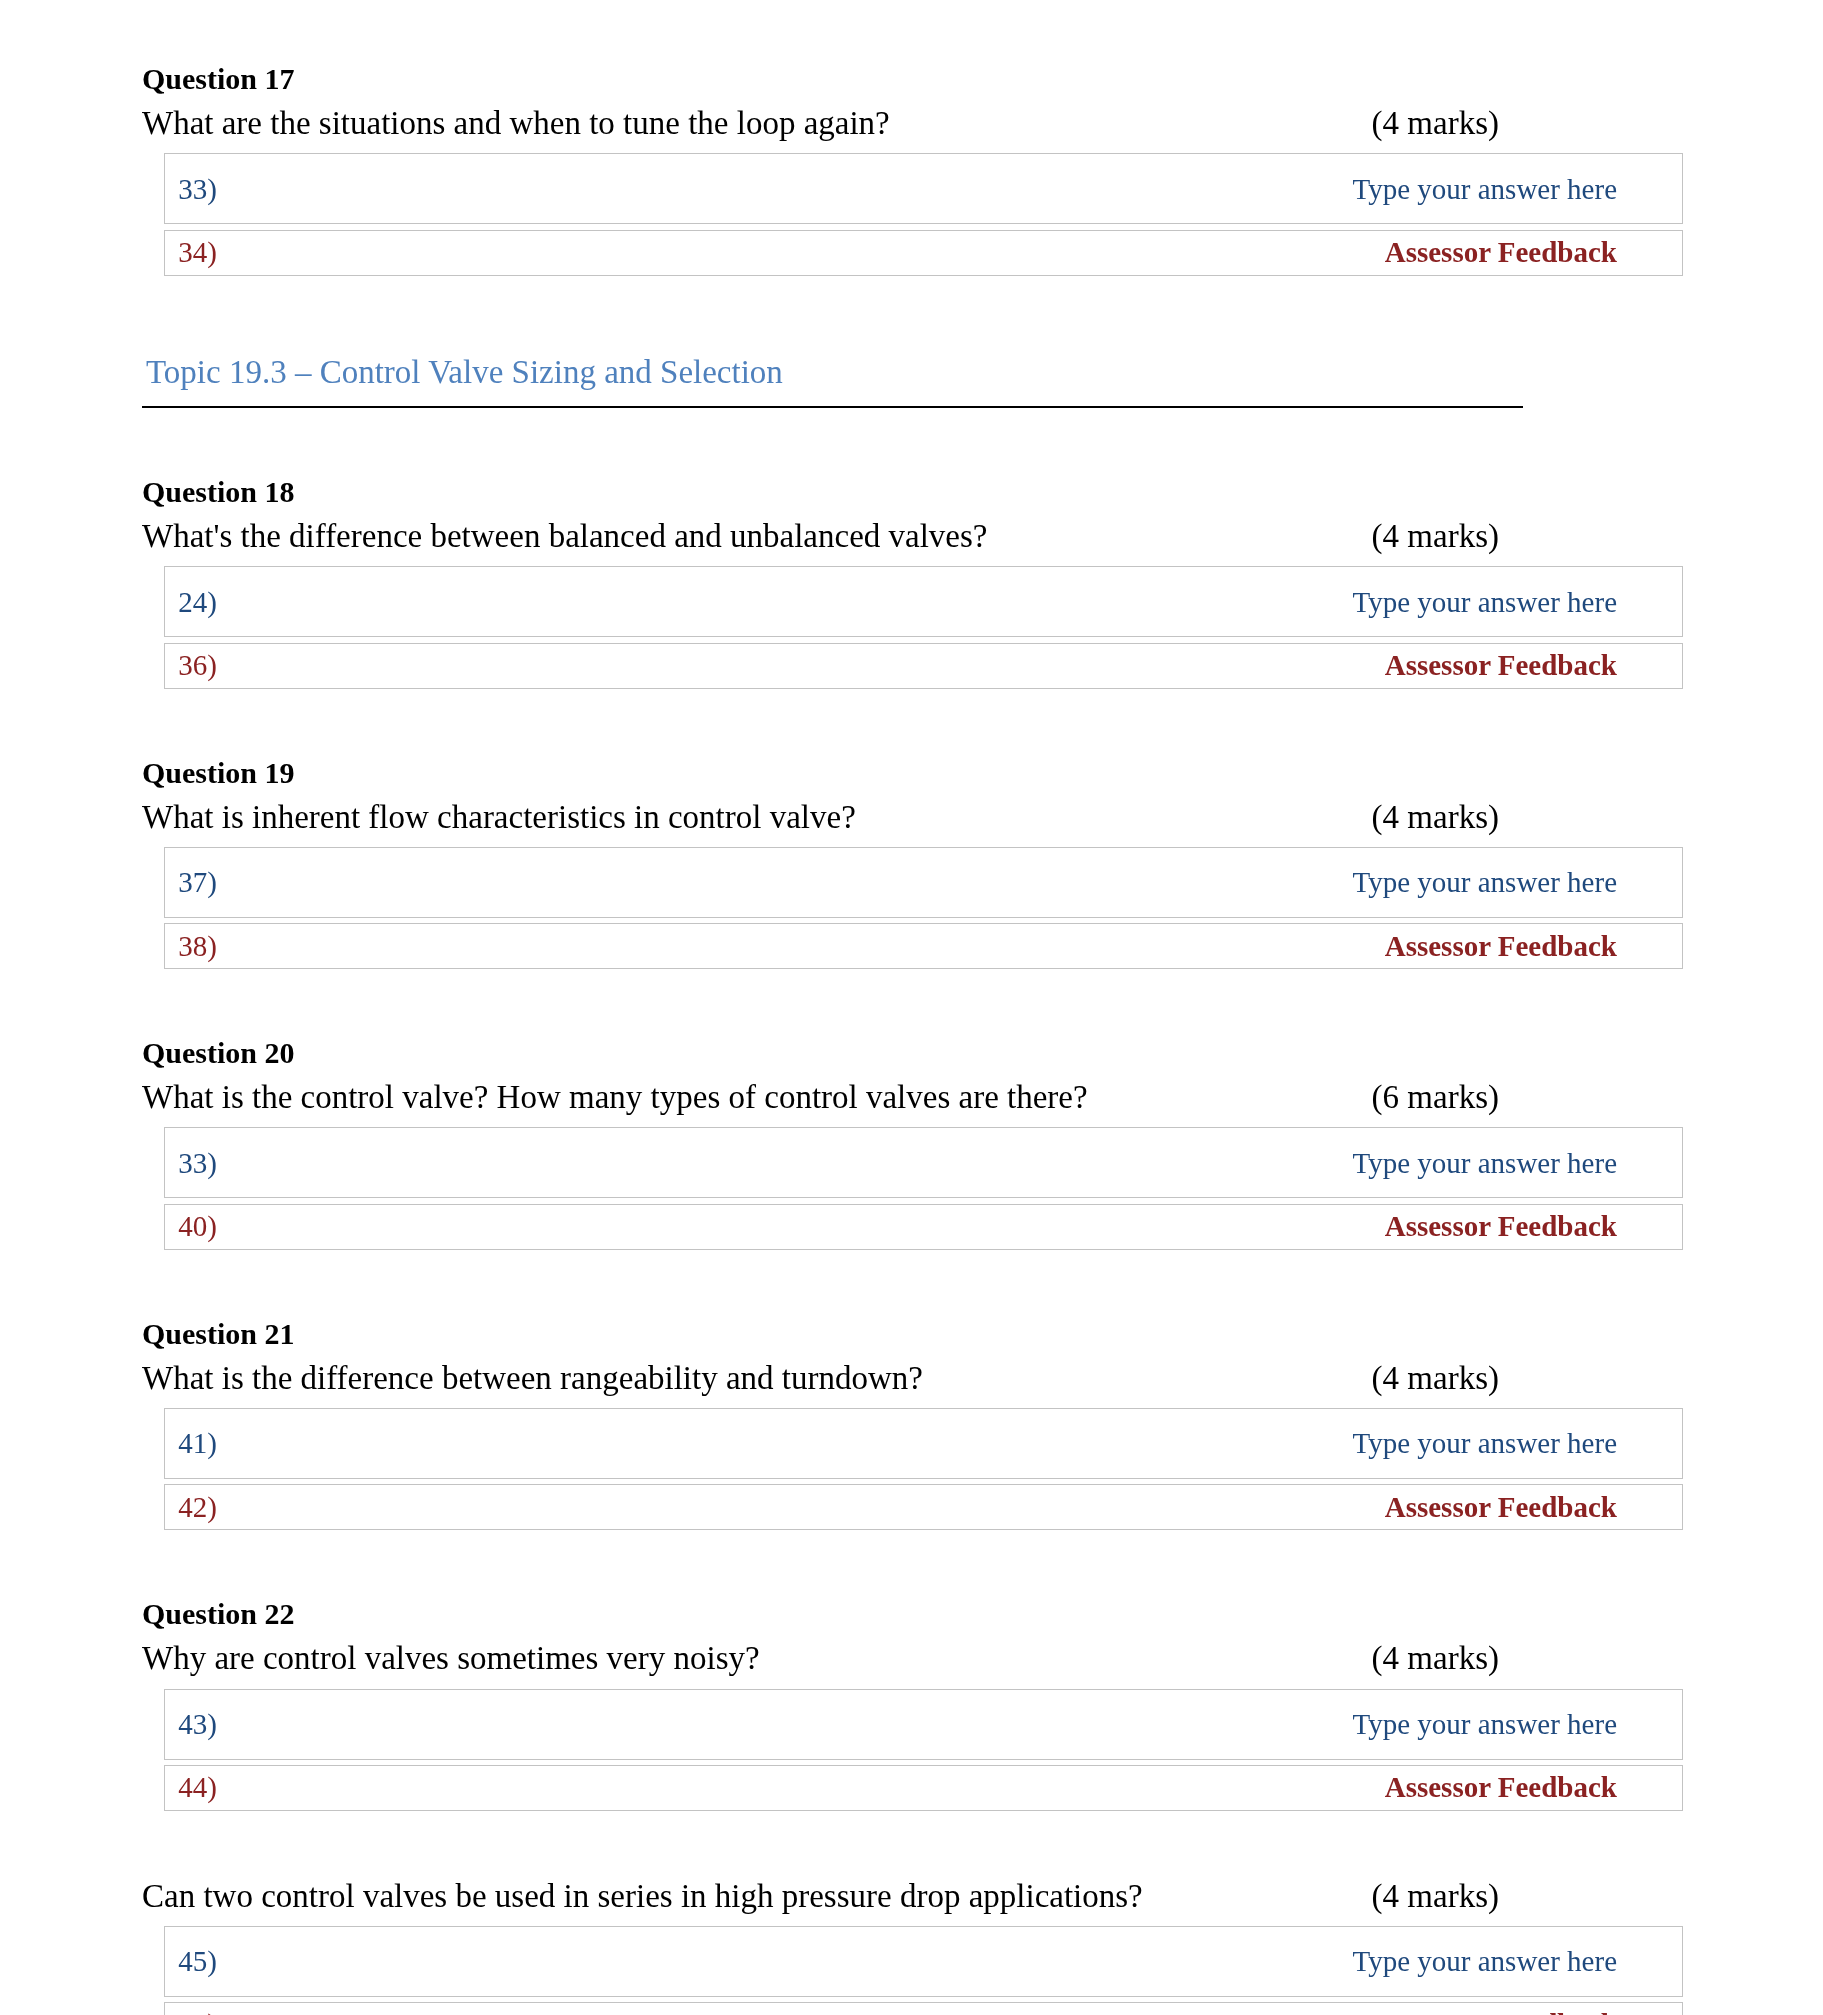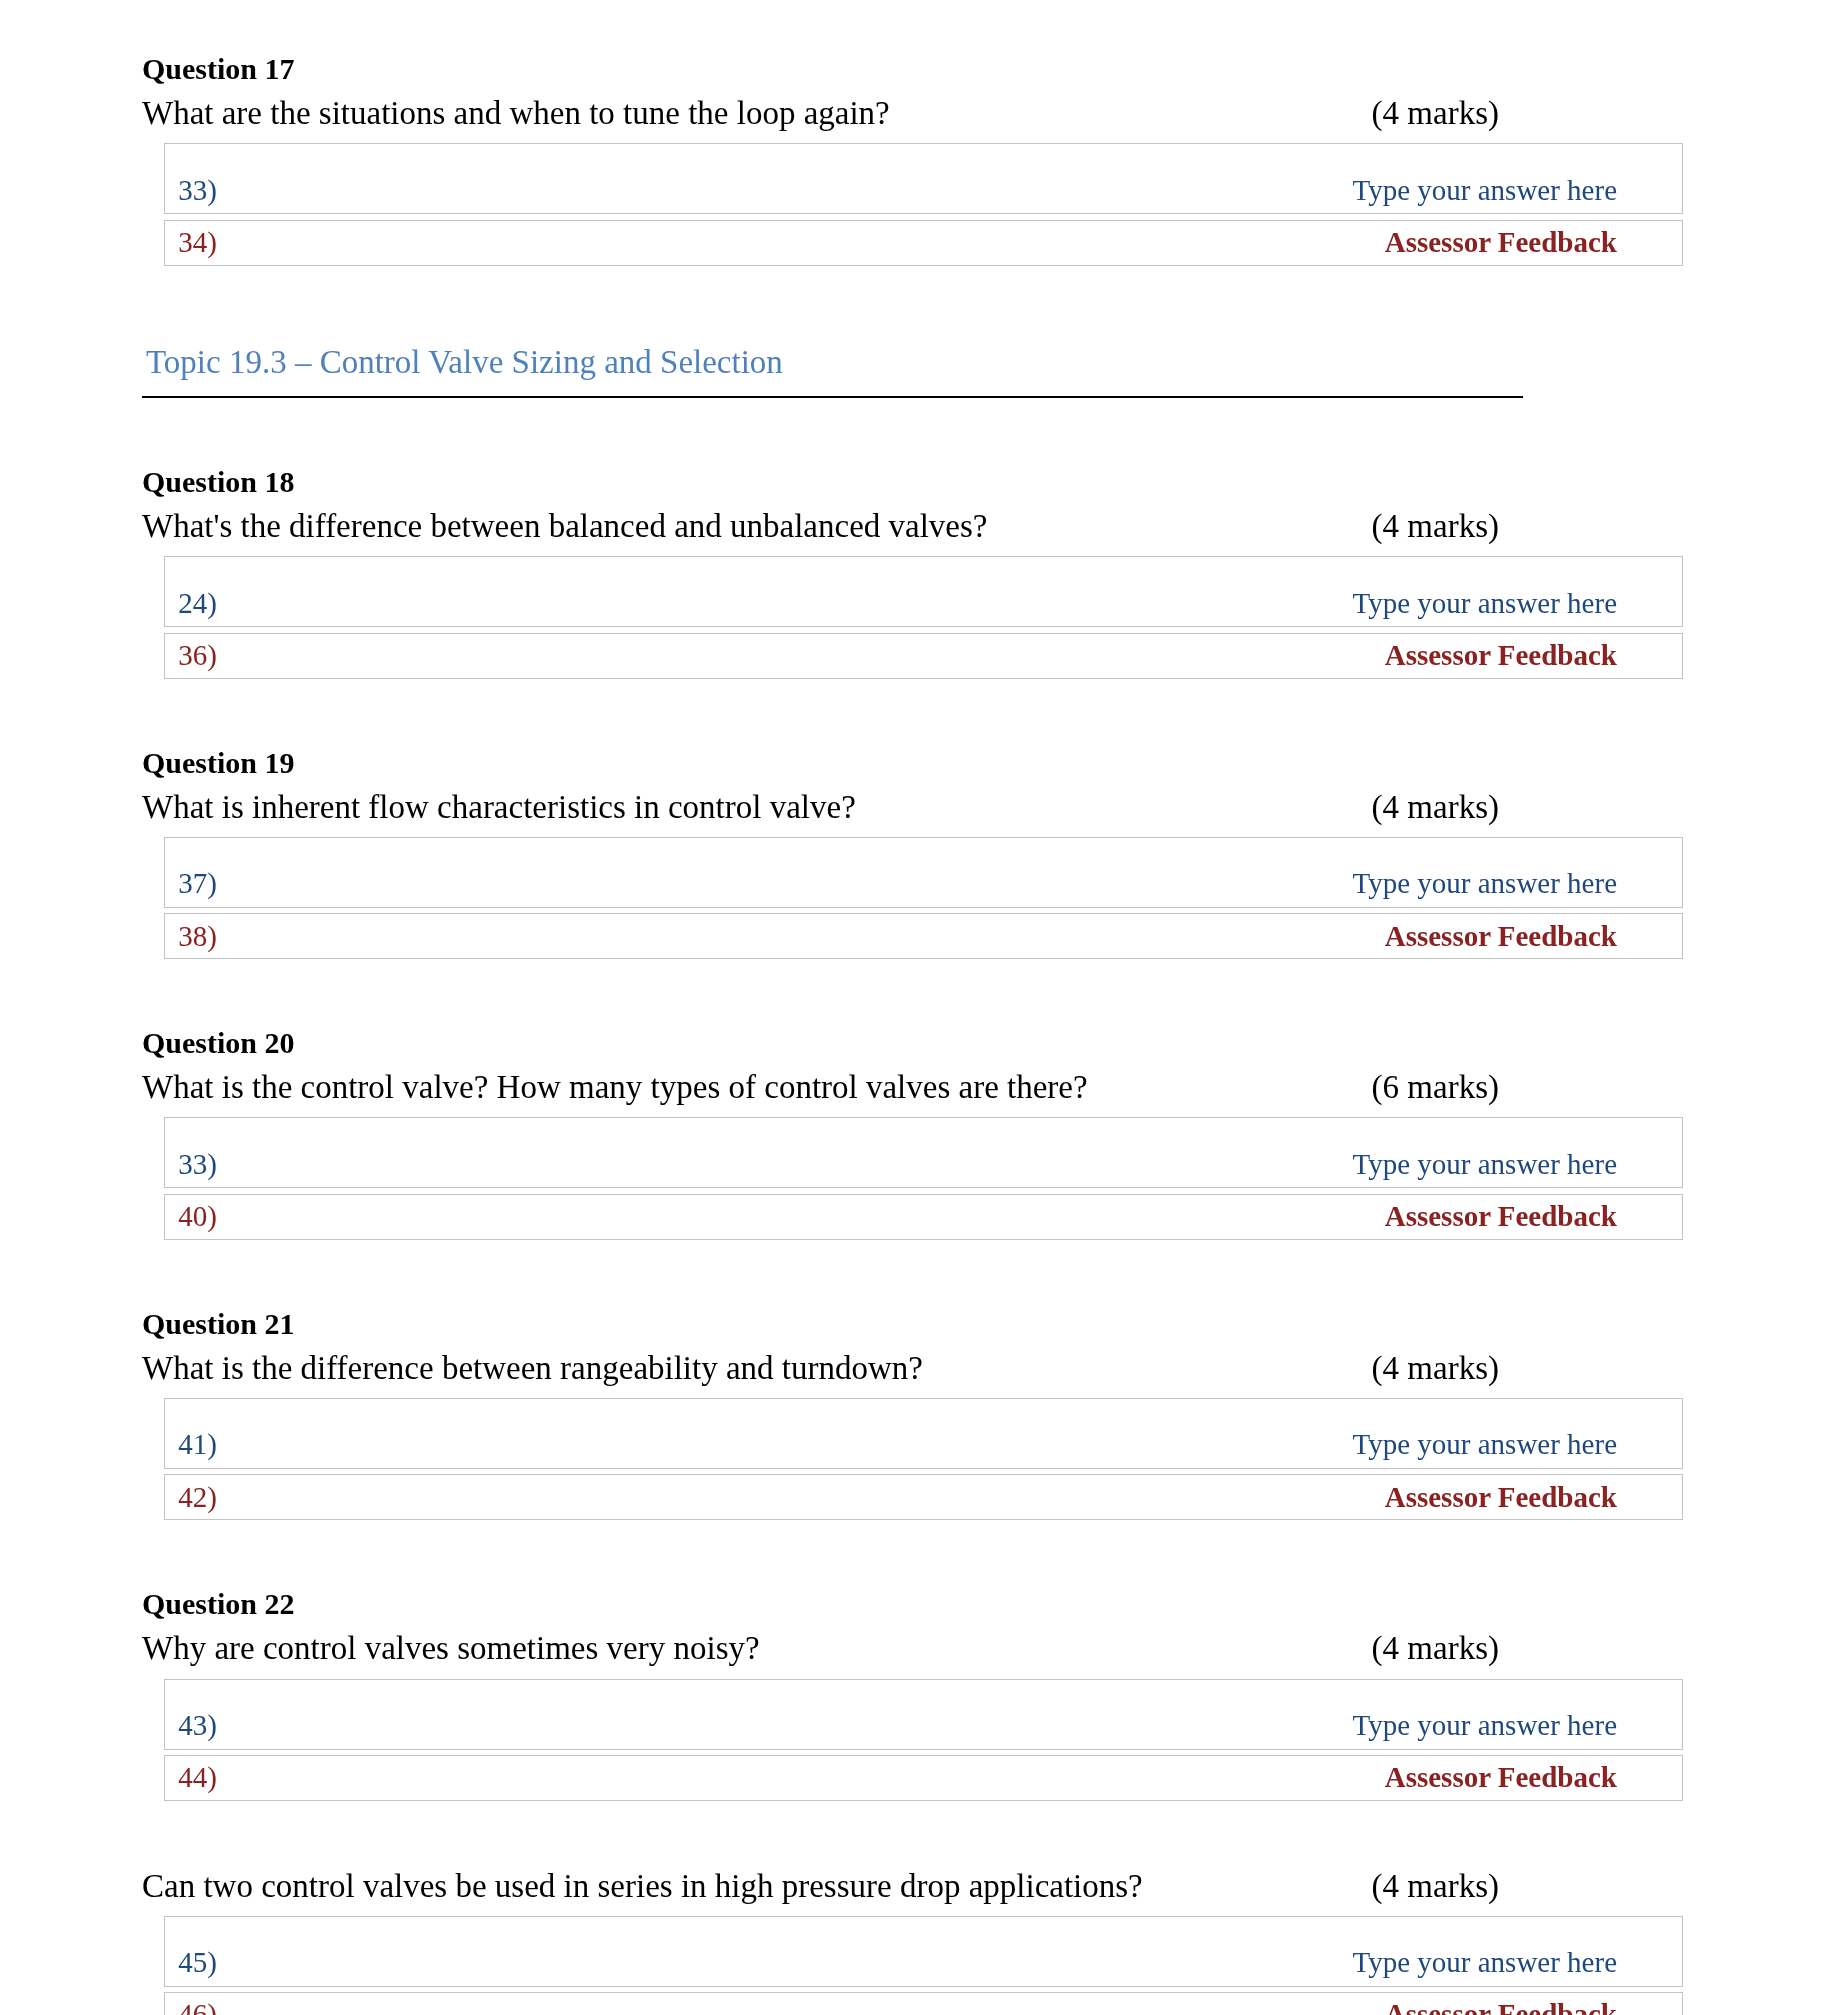--- a/index.html
+++ b/index.html
@@ -16,21 +16,21 @@
     background:#ffffff;
     font-family:"Liberation Serif", serif;
     color:#000000;
   }
   .page{
     width:1824px;
     min-height:2015px;
     padding:50px 0 0 142px;
   }
   .question-block{margin-top:65px;}
-  .question-block.first{margin-top:0;}
+  .question-block.first{margin-top:10px;}
   .q-title{
     font-size:30px;
     font-weight:700;
     line-height:1.25;
     margin:0 0 5.9px 0;
   }
   .q-line{
     width:1357px;
     display:flex;
     justify-content:space-between;
@@ -48,21 +48,21 @@
     border:1.5px solid var(--table-border);
     display:flex;
     justify-content:space-between;
     font-size:29px;
     line-height:1.2;
     padding:5.9px 65px 5.9px 13.2px;
     background:#ffffff;
   }
   .answer-row{
     height:71px;
-    align-items:flex-end;
+    align-items:center;
     margin-bottom:5.1px;
   }
   .feedback-row{
     height:46px;
     align-items:center;
     padding-top:0;
     padding-bottom:0;
     justify-content:space-between;
   }
   .answer-no,.answer-val{color:var(--answer-text);}

